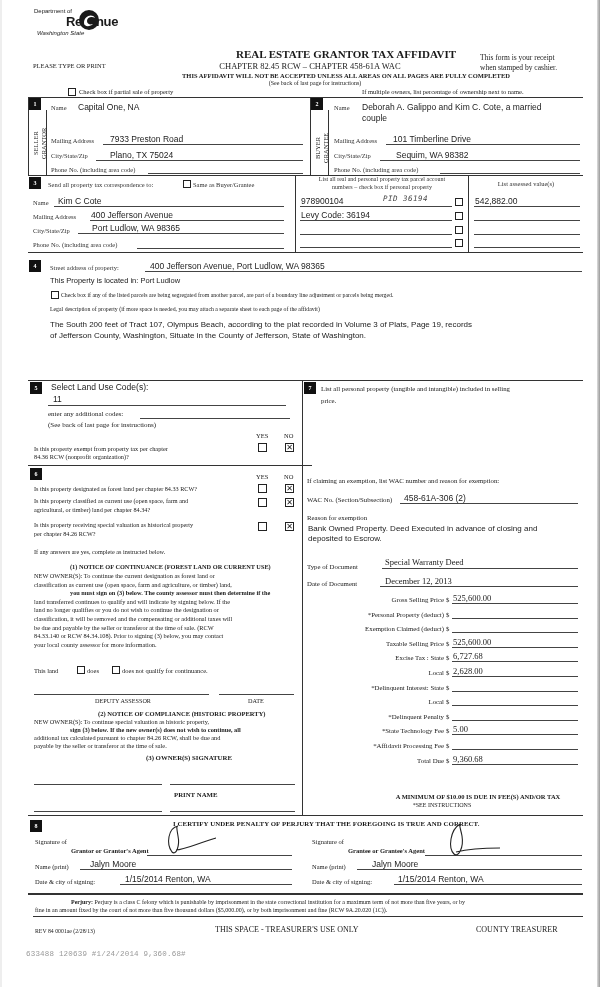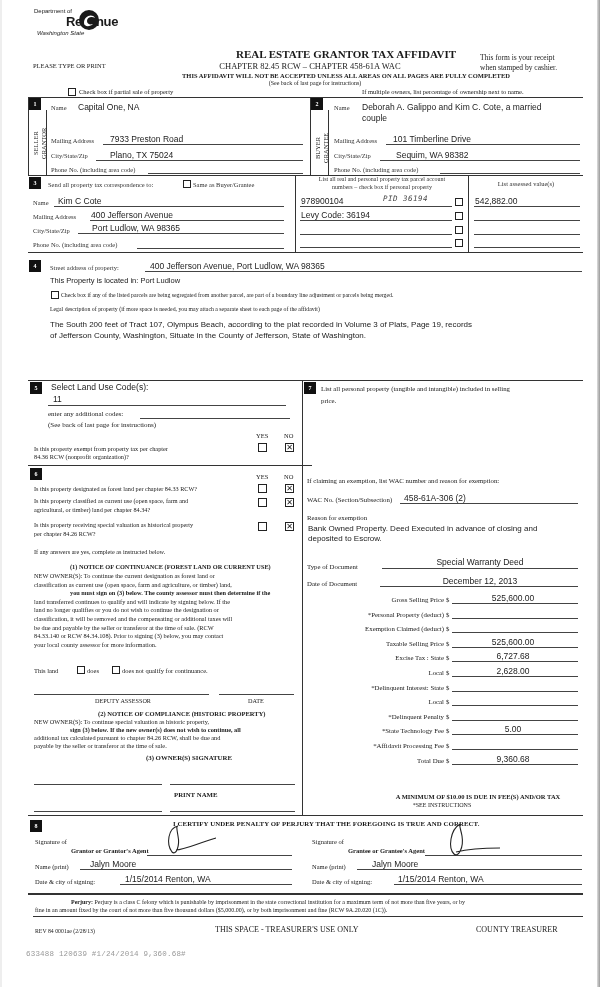--- a/index.html
+++ b/index.html
@@ -10,21 +10,21 @@
   .serif { font-family: "Liberation Serif", serif; }
   .mono { font-family: "Liberation Mono", monospace; }
   .hline { position: absolute; height: 1px; background: #333; }
   .vline { position: absolute; width: 1px; background: #333; }
   .uline { position: absolute; height: 1px; background: #444; }
   .secnum { position: absolute; width: 12px; height: 12px; background: #111; color: #fff; font-size: 6px; font-weight: bold; text-align: center; line-height: 12px; }
   .cb { position: absolute; width: 8px; height: 8px; border: 1px solid #222; background: #fff; }
   .cbx { position: absolute; width: 9px; height: 9px; border: 1px solid #222; background: #fff; font-size: 8px; line-height: 7px; text-align: center; font-family: "Liberation Sans", sans-serif; }
   .val { font-family: "Liberation Sans", sans-serif; font-size: 8.5px; color: #222; white-space: nowrap; }
   .lbl { font-size: 6.5px; color: #333; white-space: nowrap; }
-  .rt { text-align: center; }
+  .rt { text-align: left; font-family: Liberation Serif, serif; }
   .b { font-weight: bold; margin-left: 36px; }
   .vert { position: absolute; writing-mode: vertical-rl; transform: rotate(180deg); font-size: 6.5px; text-align: center; line-height: 8px; }
   .edge-right { position: absolute; right: 0; top: 0; width: 3px; height: 987px; background: linear-gradient(to right, #ddd, #999); }
   .edge-left { position: absolute; left: 0; top: 0; width: 2px; height: 987px; background: #eee; }
 </style>
 </head>
 <body>
 
 <div class="edge-left"></div>
 <div class="edge-right"></div>

